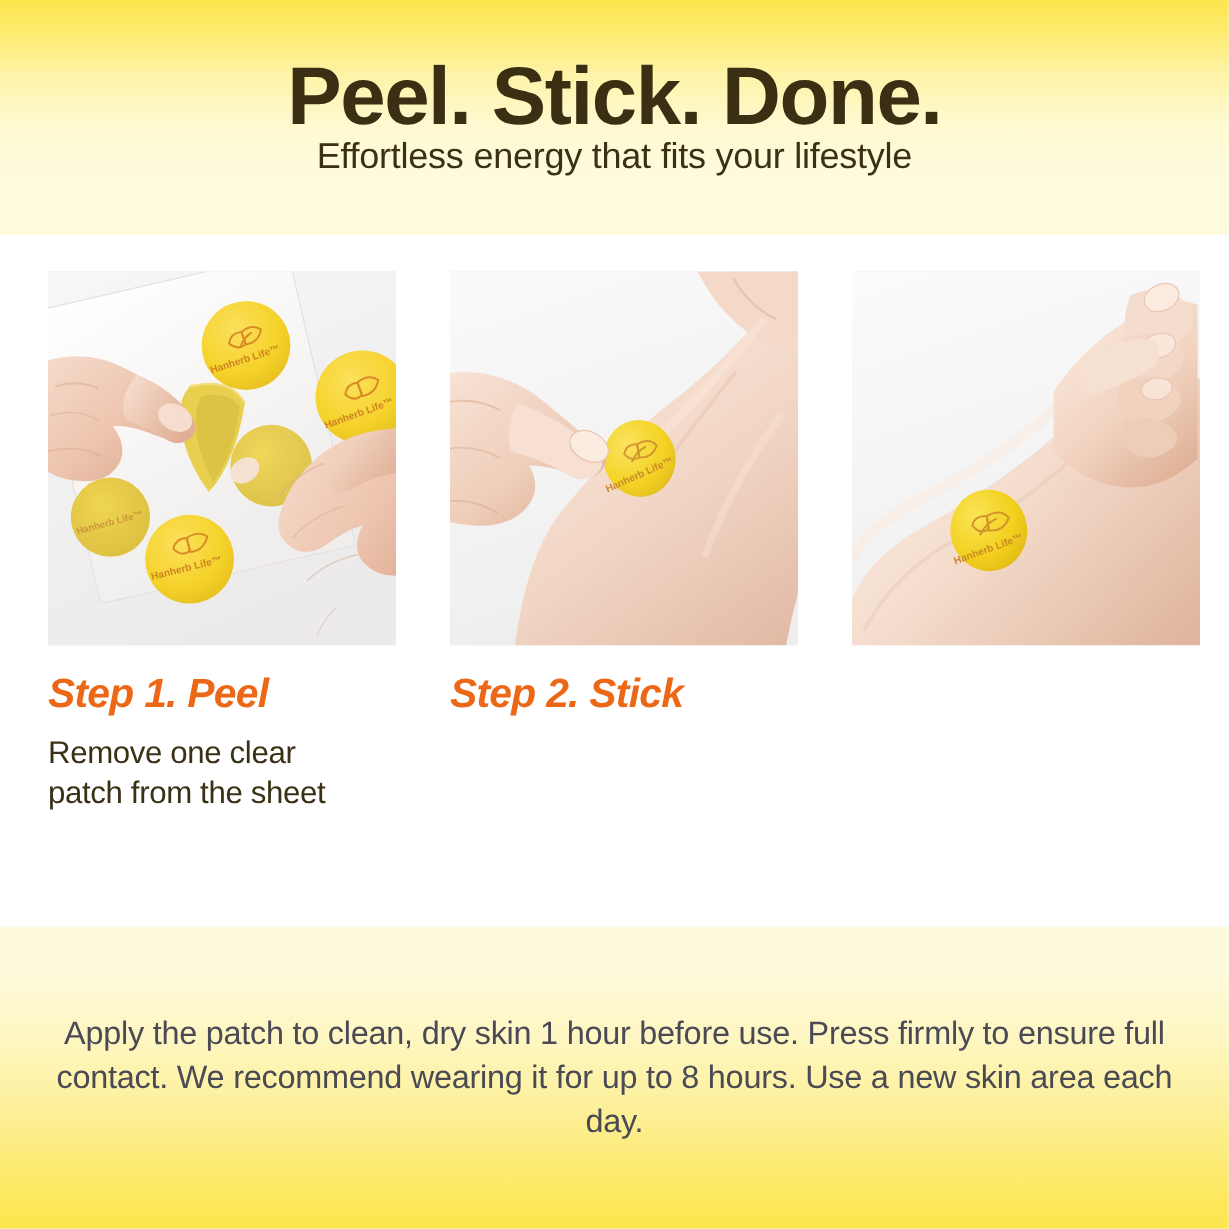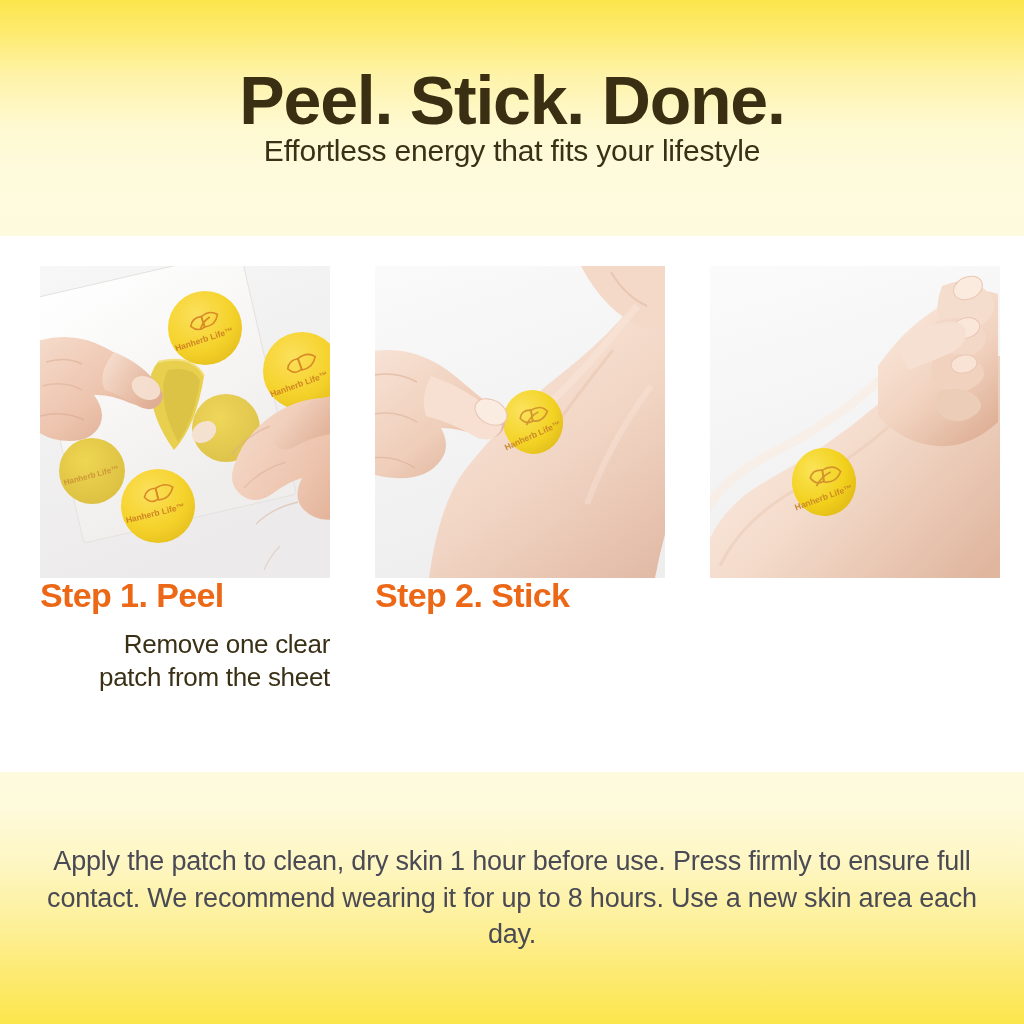--- a/index.html
+++ b/index.html
@@ -15,21 +15,21 @@
     position:relative;
     width:1024px; height:1024px;
     background:#ffffff;
     display:flex;
     flex-direction:column;
   }
 
   
   .header-band {
     position:relative;
-    height:236px;
+    height:196px;
     background:linear-gradient(180deg,
        #fce64c 0%,
        #fdeb70 14%,
        #fef3a8 32%,
        #fef9cf 52%,
        #fefbdd 72%,
        #fefade 100%);
     display:flex;
     flex-direction:column;
     align-items:center;
@@ -81,35 +81,36 @@
     overflow:hidden;
     background:#f2f2f2;
   }
 
   .photo svg { display:block; width:290px; height:312px; }
 
   .step-title {
     font-family:"Liberation Sans", sans-serif;
     font-size:34px;
     font-weight:bold;
+    font-style:italic;
     color:#ec6817;
+    margin-top:23px;
     letter-spacing:-0.6px;
     line-height:1;
   }
 
   .step-desc {
     font-family:"Liberation Sans", sans-serif;
     font-size:26px;
     font-weight:normal;
     color:#3a3016;
     margin-top:16px;
     line-height:1.28;
     letter-spacing:-0.3px;
     white-space:pre-line;
-    text-align:right;
   }
 
   
   .footer-band {
     height:252px;
     background:linear-gradient(180deg,
        #fefade 0%,
        #fefadc 14%,
        #fef6c0 38%,
        #fdf09a 60%,

